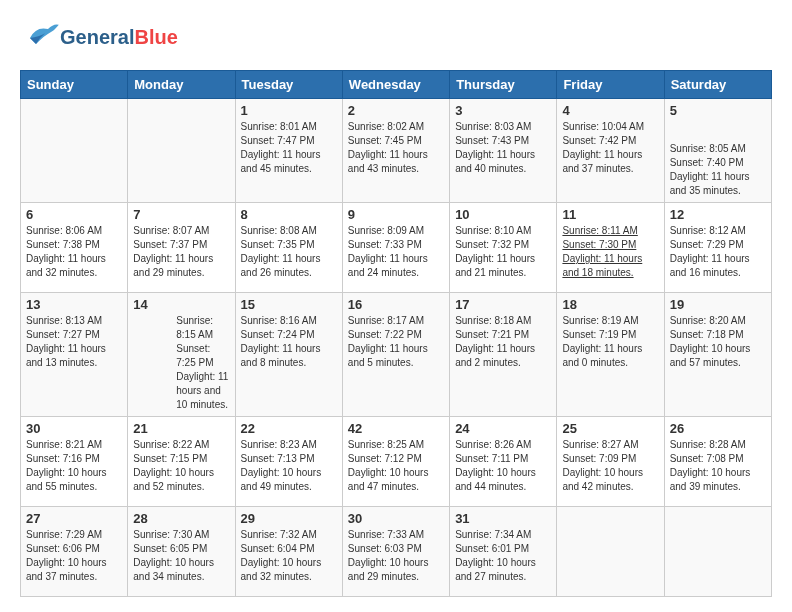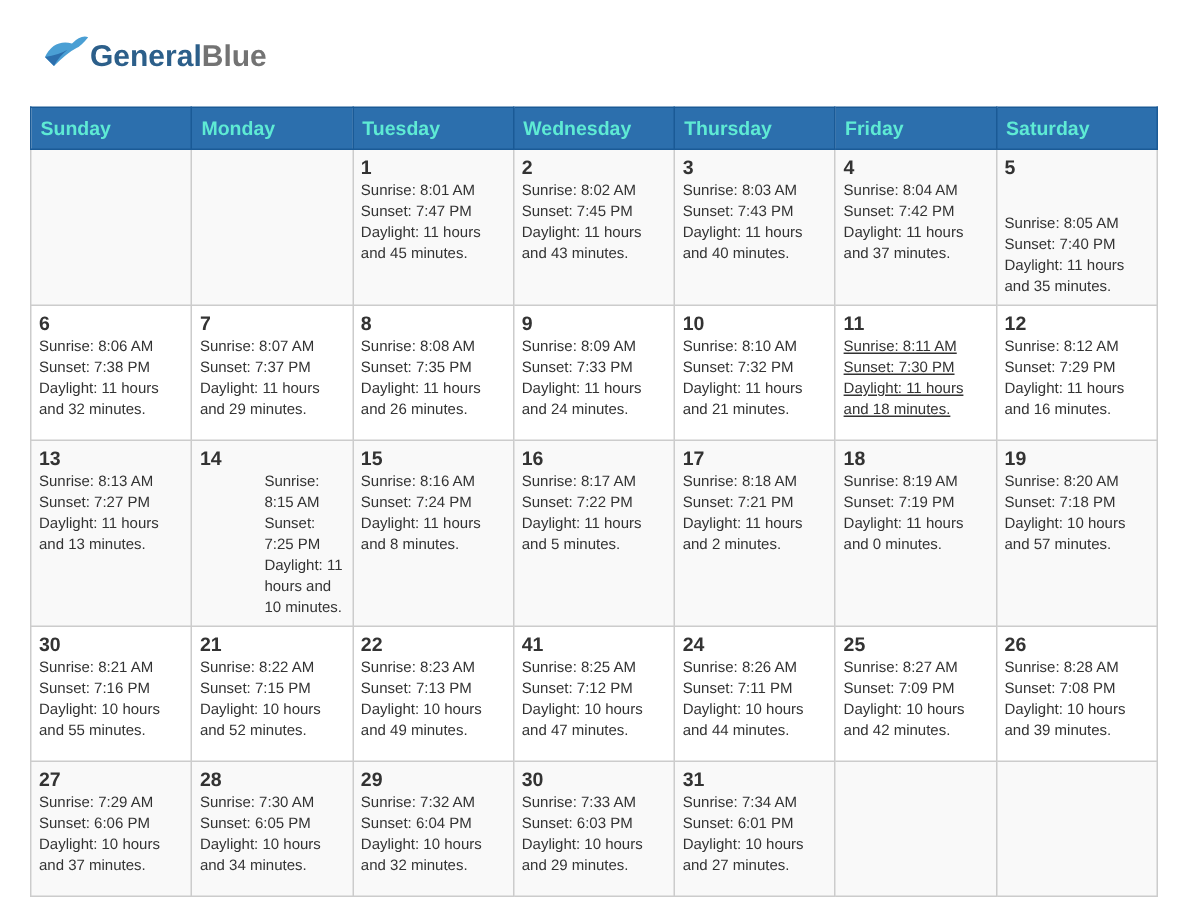--- a/index.html
+++ b/index.html
@@ -36,21 +36,21 @@
     .location {
       font-size: 16px;
       color: #555;
     }
     table {
       width: 100%;
       border-collapse: collapse;
     }
     thead tr th {
       background-color: #2c6fad;
-      color: #5eead4;
+      color: #ffffff;
       padding: 6px 6px;
       font-size: 13px;
       font-weight: bold;
       text-align: left;
       border: 1px solid #1a5a96;
     }
     tbody tr td {
       border: 1px solid #ccc;
       vertical-align: top;
       padding: 4px 5px;
@@ -87,21 +87,21 @@
 <div class="header">
   <div class="logo">
     <div>
       <svg class="logo-bird" viewBox="0 0 60 50" xmlns="http://www.w3.org/2000/svg">
         <path d="M10,30 Q20,10 40,15 Q50,5 58,8 Q50,18 45,20 Q35,25 20,40 Z" fill="#4a9fd4"></path>
         <path d="M10,30 Q15,35 20,40 Q25,30 35,22 Q25,28 10,30 Z" fill="#2c6fad"></path>
       </svg>
     </div>
     <div>
       <div style="font-size:20px;font-weight:bold;color:#2c5f8a;line-height:1.2;">
-        General<span style="color:#737373;margin-top:24px;">Blue</span>
+        General<span style="color:#ef4444;margin-top:24px;">Blue</span>
       </div>
     </div>
   </div>
   <div class="title-block">
     <div class="month-title"></div>
     <div class="location"></div>
   </div>
 </div>
 
 <table>
@@ -133,21 +133,21 @@
 Daylight: 11 hours and 43 minutes.</div>
         </td>
         <td>
           <span class="day-number">3</span>
           <div class="day-info" style="white-space: pre-line;">Sunrise: 8:03 AM
 Sunset: 7:43 PM
 Daylight: 11 hours and 40 minutes.</div>
         </td>
         <td>
           <span class="day-number">4</span>
-          <div class="day-info" style="white-space: pre-line;">Sunrise: 8:04 AM
+          <div class="day-info" style="white-space: pre-line;">Sunrise: 10:04 AM
 Sunset: 7:42 PM
 Daylight: 11 hours and 37 minutes.</div>
         </td>
         <td>
           <span class="day-number">5</span>
           <div class="day-info" style="white-space: pre-line; margin-top: 24px;">Sunrise: 8:05 AM
 Sunset: 7:40 PM
 Daylight: 11 hours and 35 minutes.</div>
         </td>
       </tr>
@@ -252,21 +252,21 @@
 Sunset: 7:15 PM
 Daylight: 10 hours and 52 minutes.</div>
         </td>
         <td>
           <span class="day-number">22</span>
           <div class="day-info" style="white-space: pre-line;">Sunrise: 8:23 AM
 Sunset: 7:13 PM
 Daylight: 10 hours and 49 minutes.</div>
         </td>
         <td>
-          <span class="day-number">41</span>
+          <span class="day-number">42</span>
           <div class="day-info" style="white-space: pre-line;">Sunrise: 8:25 AM
 Sunset: 7:12 PM
 Daylight: 10 hours and 47 minutes.</div>
         </td>
         <td>
           <span class="day-number">24</span>
           <div class="day-info" style="white-space: pre-line;">Sunrise: 8:26 AM
 Sunset: 7:11 PM
 Daylight: 10 hours and 44 minutes.</div>
         </td>

